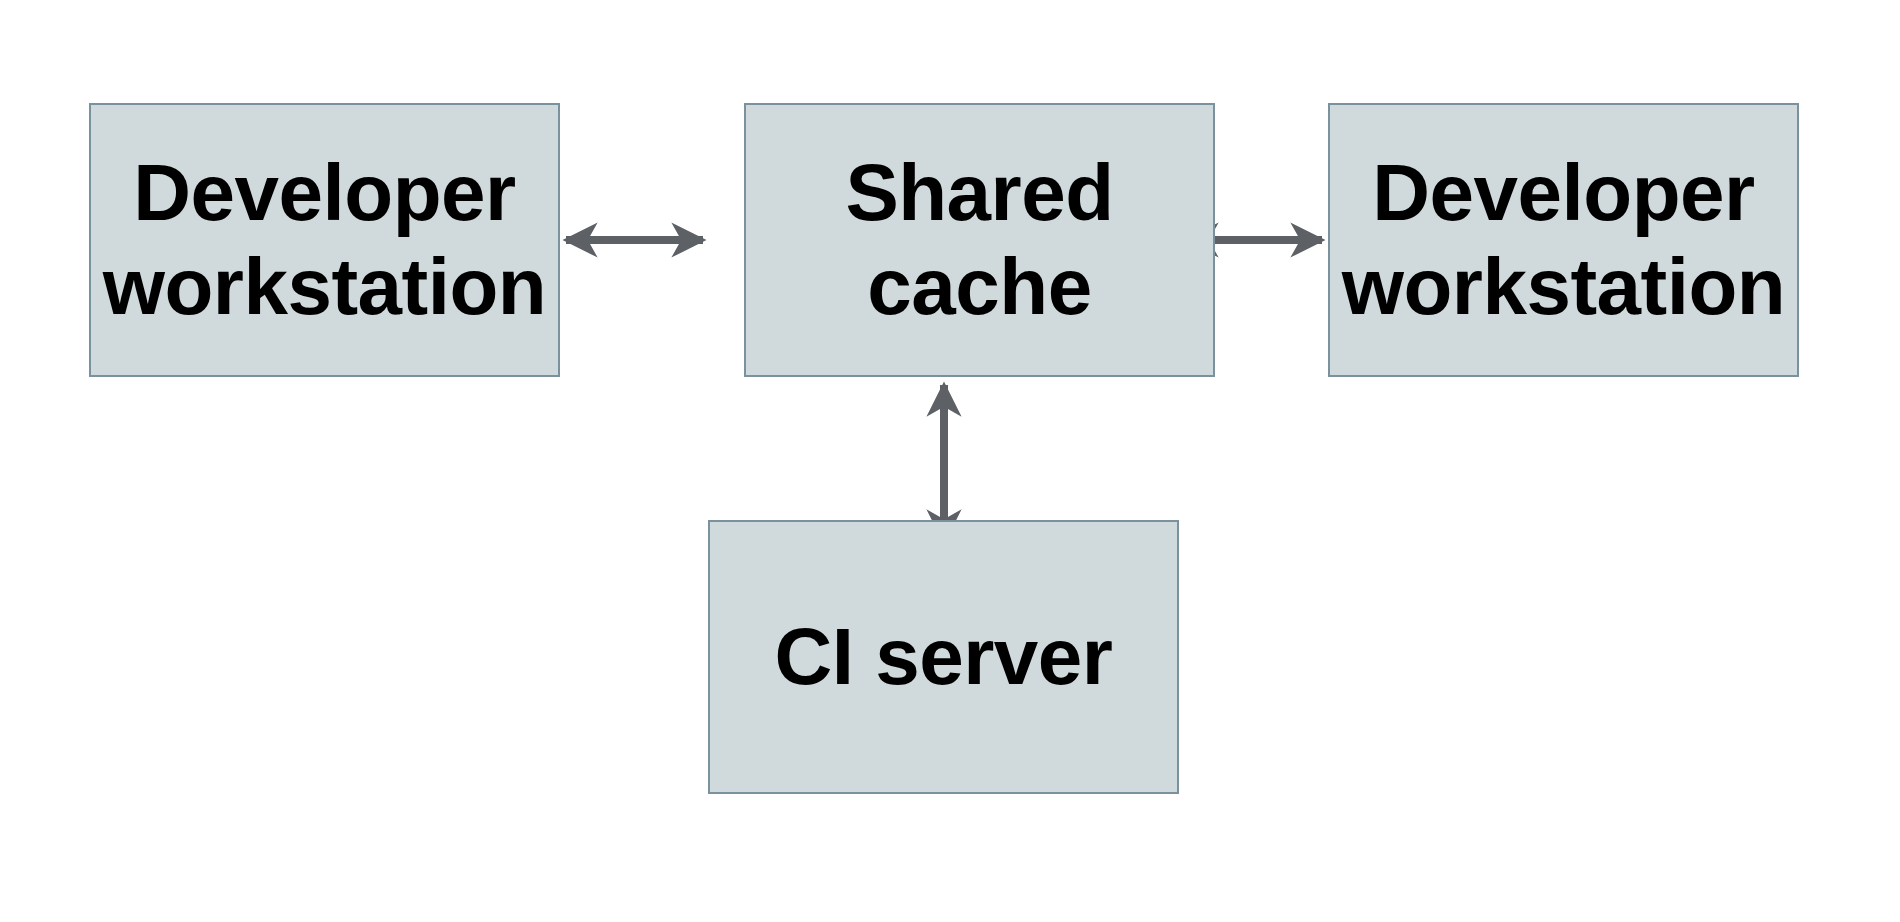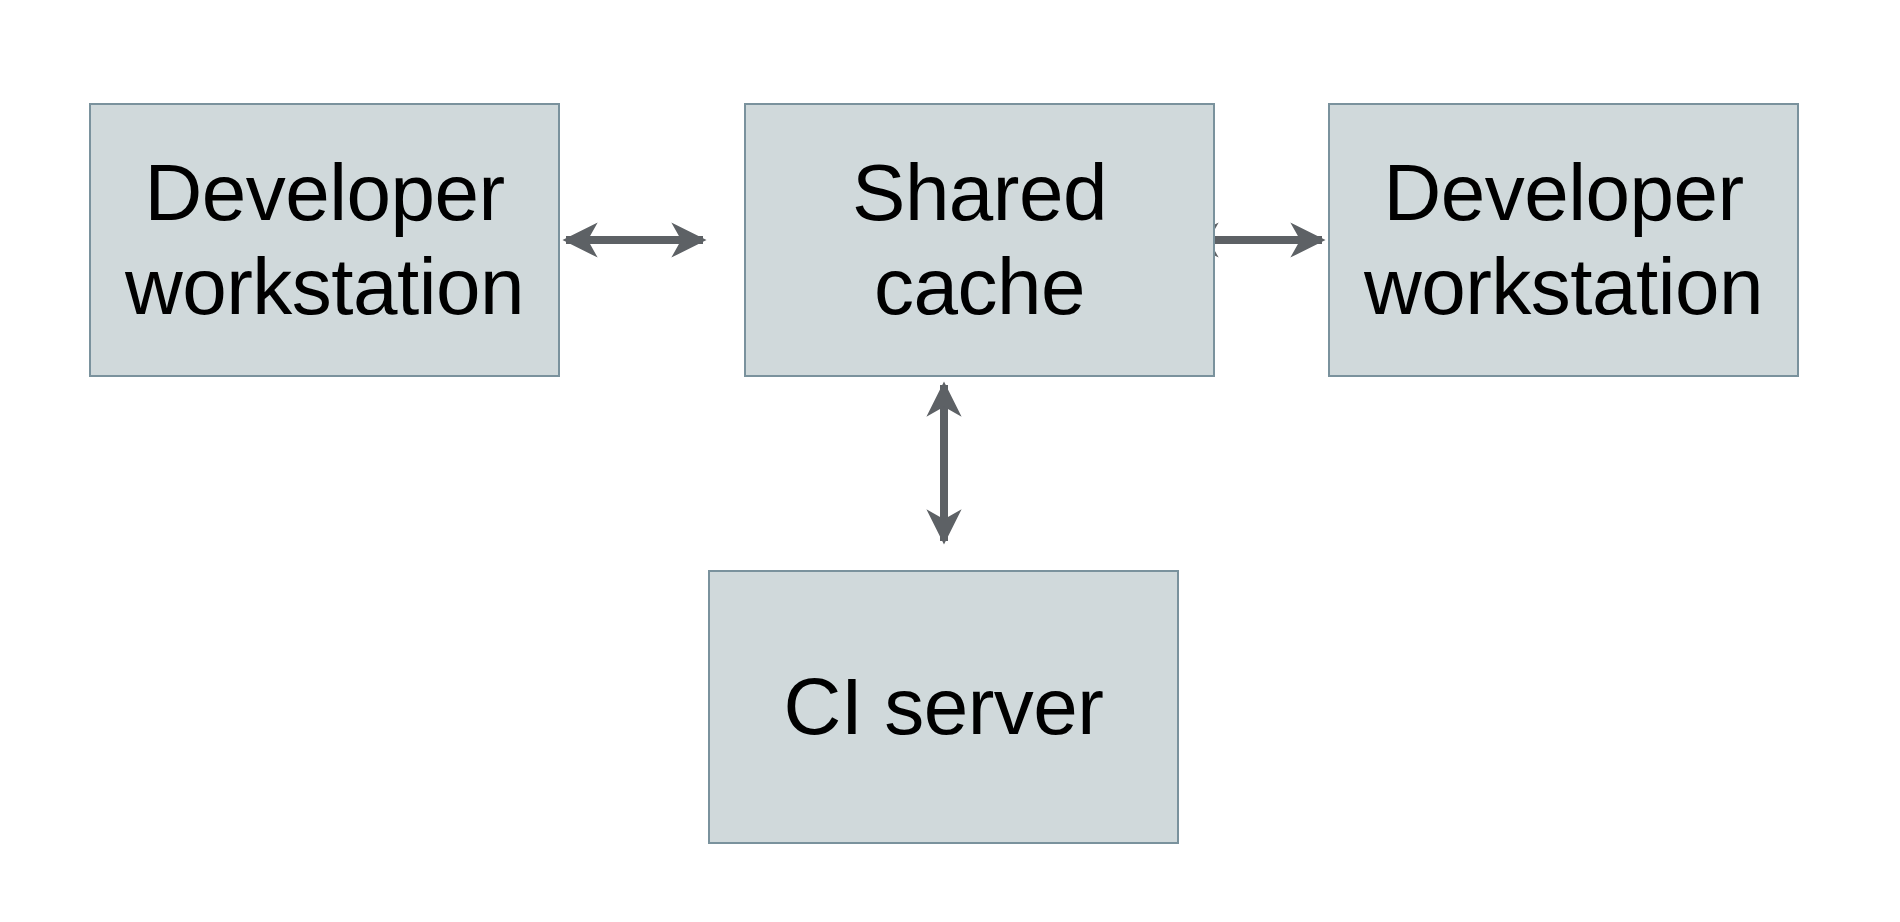--- a/index.html
+++ b/index.html
@@ -29,25 +29,26 @@
     border: 2.5px solid var(--color-node_border);
     display: flex;
     align-items: center;
     justify-content: center;
     text-align: center;
     font-size: 80px;
     line-height: 1.17;
     color: var(--color-text);
     white-space: pre-line;
     letter-spacing: -0.5px;
+    font-weight: bold;
   }
   #node-dev-left   { left: 89px;   top: 103px; }
   #node-cache      { left: 708px;  top: 103px; margin-left: 36px; }
   #node-dev-right  { left: 1328px; top: 103px; }
-  #node-ci         { left: 708px;  top: 570px; }
+  #node-ci         { left: 708px;  top: 520px; }
   .edges {
     position: absolute;
     left: 0; top: 0;
     width: 1900px;
     height: 922px;
     pointer-events: none;
   }
   .edge-line {
     stroke: var(--color-arrow);
     stroke-width: 8;

